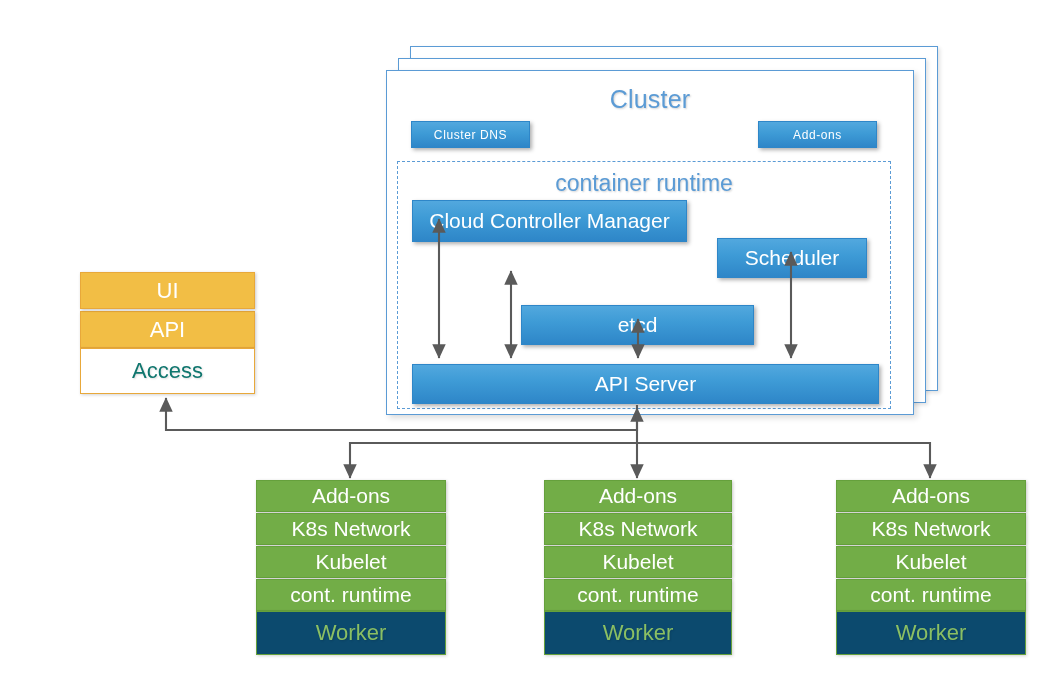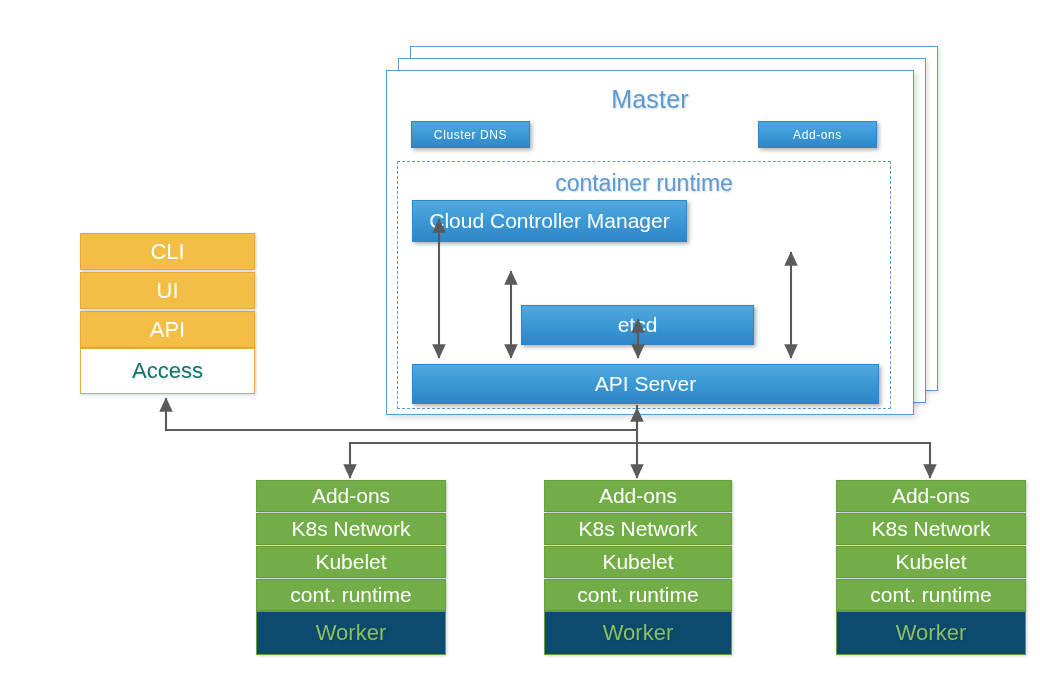--- a/index.html
+++ b/index.html
@@ -143,21 +143,21 @@
 </head>
 <body>
 
 <div id="canvas">
 
   <div class="abs master-stack-layer" style="left:410px; top:46px; width:528px; height:345px;"></div>
   <div class="abs master-stack-layer" style="left:398px; top:58px; width:528px; height:345px;"></div>
 
   <div class="abs master-panel" style="left:386px; top:70px; width:528px; height:345px;">
 
-    <div class="master-title">Master</div>
+    <div class="master-title">Cluster</div>
 
     <div class="abs badge-box" style="left:24px; top:50px; width:119px; height:27px;">
       <span>Cluster DNS</span>
     </div>
     <div class="abs badge-box" style="left:371px; top:50px; width:119px; height:27px;">
       <span>Add-ons</span>
     </div>
 
     <div class="abs runtime-box" style="left:10px; top:90px; width:494px; height:248px;">
       <div class="runtime-title">container runtime</div>
@@ -169,26 +169,26 @@
 
 
     <div class="abs blue-box" style="left:134px; top:234px; width:233px; height:40px;">
       <span>etcd</span>
     </div>
 
     <div class="abs blue-box" style="left:25px; top:293px; width:467px; height:40px;">
       <span>API Server</span>
     </div>
 
+    <div class="abs blue-box" style="left:330px; top:167px; width:150px; height:40px;">
+      <span>Scheduler</span>
+    </div>
   </div>
 
   <div class="abs access-wrap" style="left:80px; top:233px; width:175px; height:161px;">
-    <div class="abs access-cell" style="left:0px; top:0px; width:175px; height:37px;">
-      <span>CLI</span>
-    </div>
     <div class="abs access-cell" style="left:0px; top:78px; width:175px; height:37px;">
       <span>API</span>
     </div>
     <div class="abs access-cell" style="left:0px; top:39px; width:175px; height:37px;">
       <span>UI</span>
     </div>
     <div class="abs access-foot" style="left:0px; top:115px; width:175px; height:46px;">
       <span>Access</span>
     </div>
   </div>

